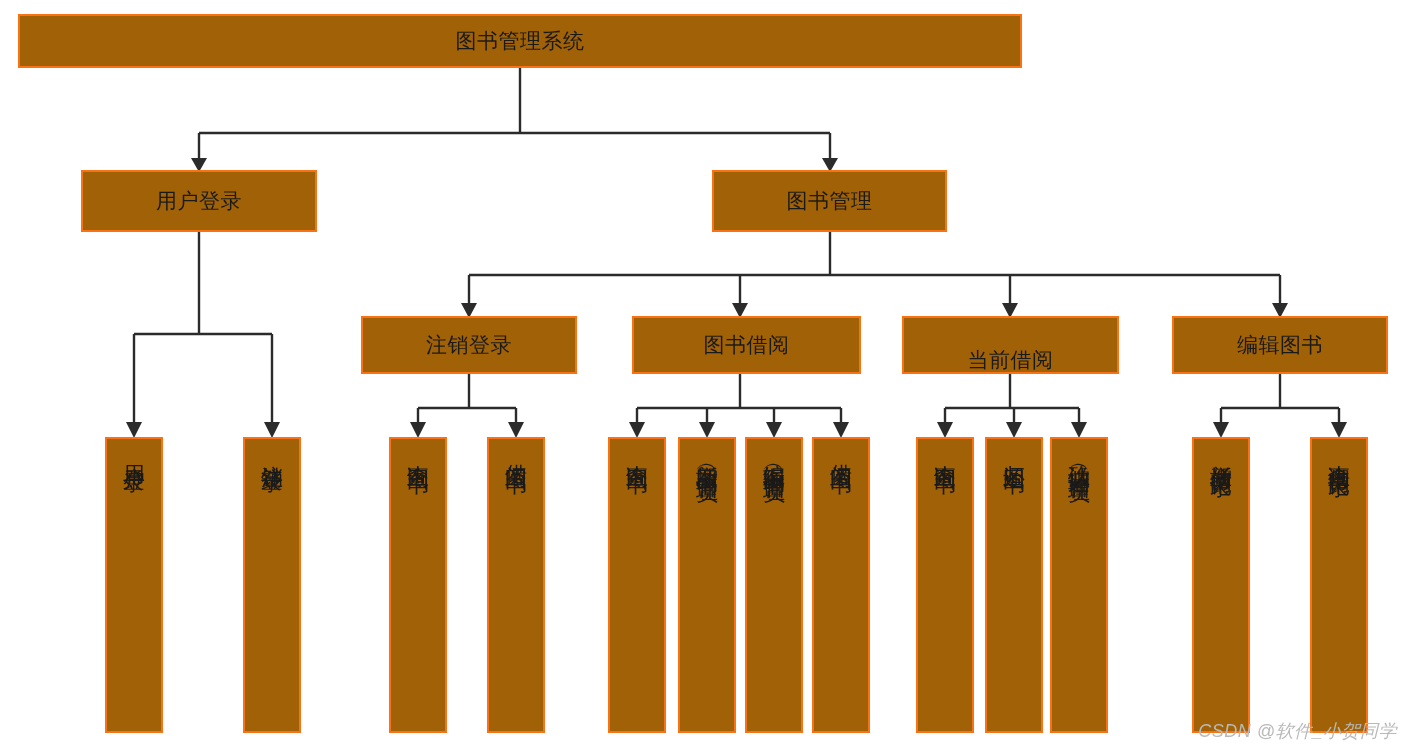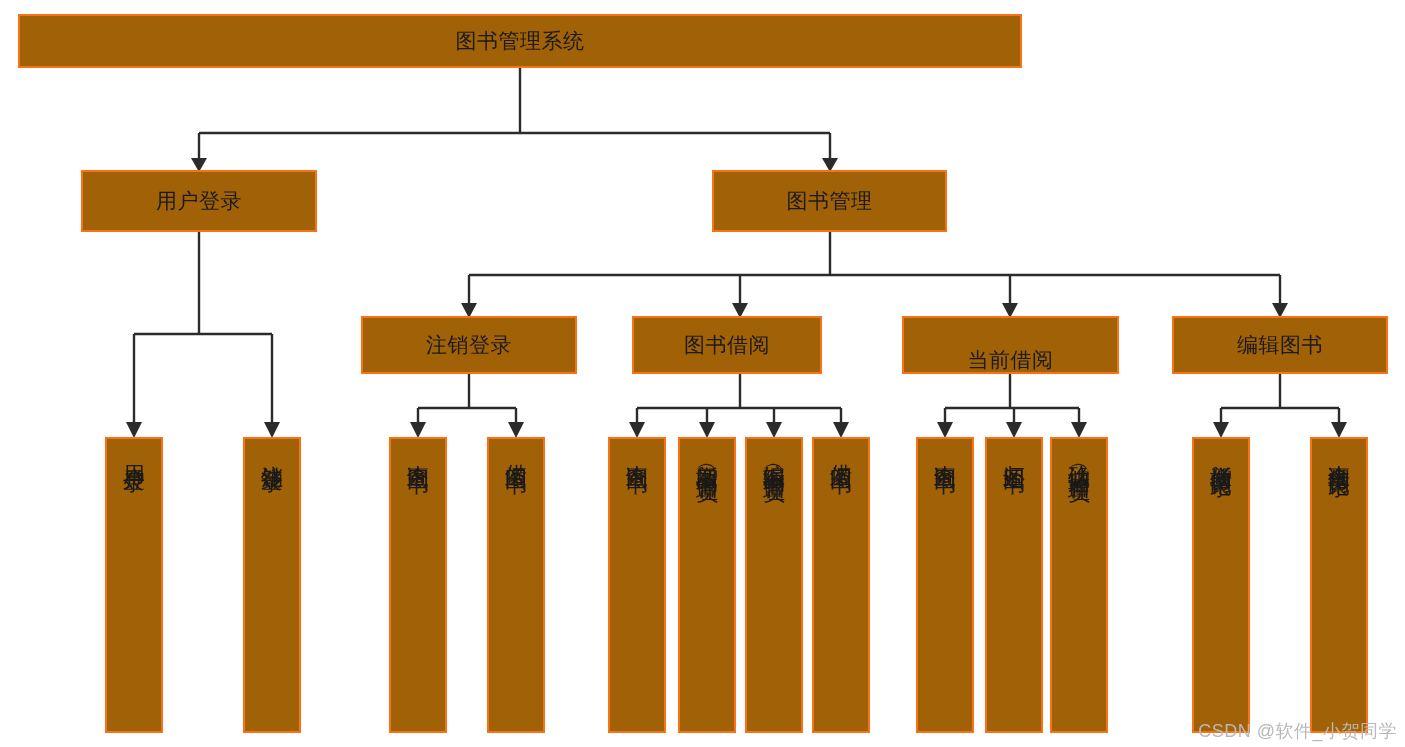--- a/index.html
+++ b/index.html
@@ -68,20 +68,21 @@
   }
   
   #watermark {
     position: absolute;
     right: 8px;
     bottom: 4px;
     font-size: 18px;
     color: #b9b9b9;
     white-space: nowrap;
     letter-spacing: 0.5px;
+    font-style: italic;
   }
 </style>
 </head>
 <body>
 
 <div id="canvas">
 
   <svg id="wires" viewBox="0 0 1405 747" xmlns="http://www.w3.org/2000/svg">
 
     <line x1="520" y1="68" x2="520" y2="133"></line>
@@ -151,21 +152,21 @@
   <div class="node" id="n-l2-0" style="left: 81px; top: 170px; width: 236px; height: 62px;">
     <span class="label">用户登录</span>
   </div>
   <div class="node" id="n-l2-1" style="left: 712px; top: 170px; width: 235px; height: 62px;">
     <span class="label">图书管理</span>
   </div>
 
   <div class="node" id="n-l3-0" style="left: 361px; top: 316px; width: 216px; height: 58px;">
     <span class="label">注销登录</span>
   </div>
-  <div class="node" id="n-l3-1" style="left: 632px; top: 316px; width: 190px; height: 58px;">
+  <div class="node" id="n-l3-1" style="left: 632px; top: 316px; width: 229px; height: 58px;">
     <span class="label">图书借阅</span>
   </div>
   <div class="node" id="n-l3-2" style="left: 902px; top: 316px; width: 217px; height: 58px; align-items: flex-end;">
     <span class="label">当前借阅</span>
   </div>
   <div class="node" id="n-l3-3" style="left: 1172px; top: 316px; width: 216px; height: 58px;">
     <span class="label">编辑图书</span>
   </div>
 
   <div class="node vertical" id="n-leaf-0" style="left: 105px; top: 437px; width: 58px; height: 296px;">

